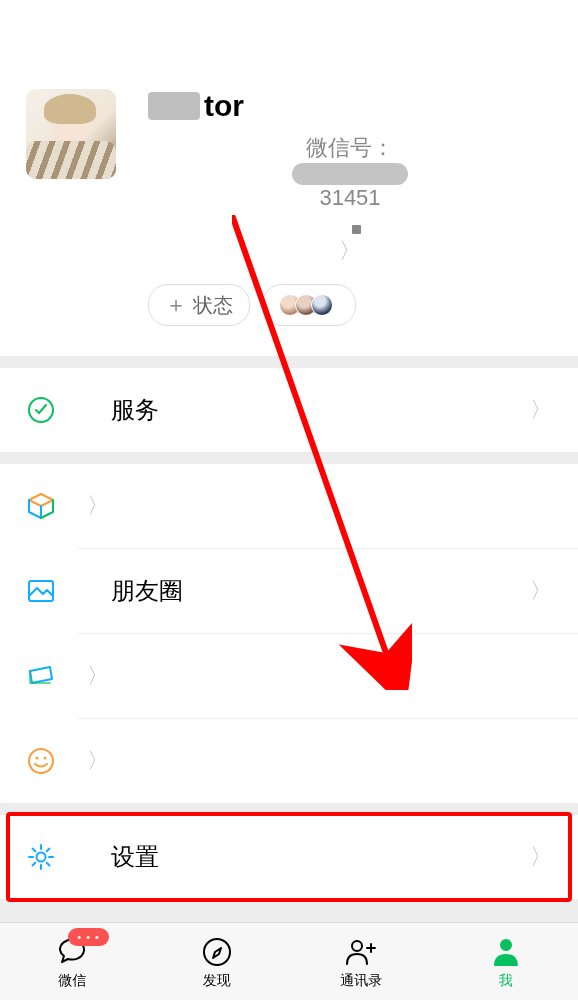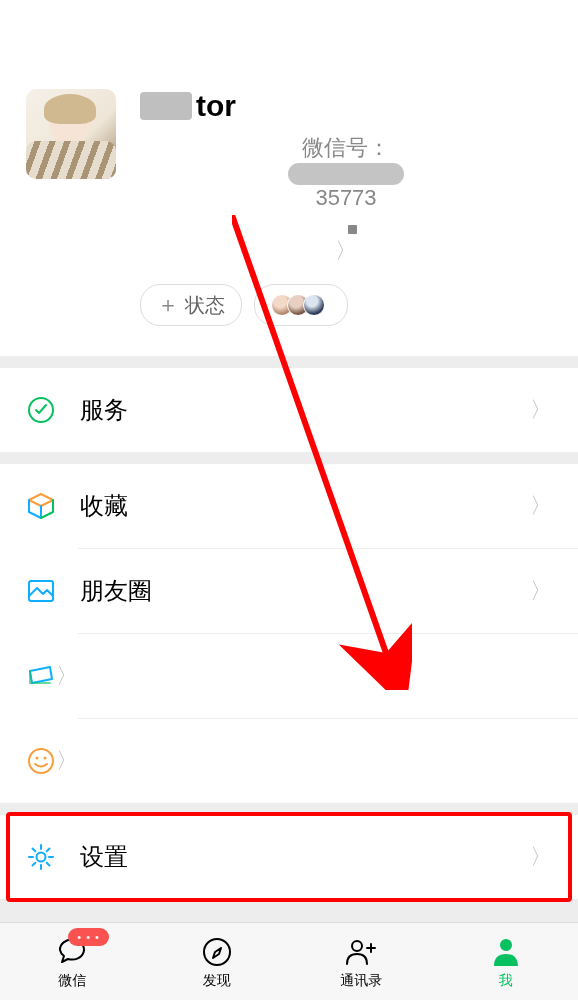--- a/index.html
+++ b/index.html
@@ -51,21 +51,21 @@
       width: 100%; height: 38px;
       background: repeating-linear-gradient(
         110deg,
         #e6ddcf 0 8px,
         #aa9476 8px 14px
       );
       border-radius: 10px 10px 0 0;
     }
 
     .profile-info {
-      margin-left: 24px;
+      margin-left: 32px;
       flex: 1;
       padding-top: 4px;
     }
     .display-name {
       font-size: 30px;
       font-weight: 600;
       color: #000;
       margin-bottom: 10px;
       display: flex;
       align-items: center;
@@ -134,21 +134,21 @@
     .gap { height: 12px; background: #ededed; }
 
     .row {
       display: flex;
       align-items: center;
       padding: 0 26px;
       height: 80px;
       position: relative;
       background: #fff;
     }
-    .row.tall { height: 84px; }
+    .row.tall { height: 84px; gap: 31px; }
     .row .icon { width: 30px; height: 30px; flex-shrink: 0; }
     .row .label {
       font-size: 24px;
       color: #000;
       margin-left: 24px;
       flex: 1;
     }
     .row .arrow {
       color: #c0c0c0;
       font-size: 22px;
@@ -224,21 +224,21 @@
     <div class="stripe"></div>
   </div>
   <div class="profile-info">
     <div class="display-name">
       <span class="name-blur"></span>
       <span>tor</span>
     </div>
     <div class="wxid-row">
       <span>微信号：</span>
       <span class="wxid-blur"></span>
-      <span>35773</span>
+      <span>31451</span>
       <span style="flex:1"></span>
       <span class="qr-wrap">
         <span></span>
           <span></span>
           <span></span>
           <span></span>
       </span>
       <span style="width:18px"></span>
       <span class="chev">〉</span>
     </div>
@@ -273,21 +273,20 @@
 
 <div class="gap"></div>
 
 <div class="section">
   <div class="row tall">
     <svg class="icon" viewBox="0 0 30 30">
       <path d="M15 3 L27 9 L15 15 L3 9 Z" class="i-stroke" stroke="#fa9d3b"></path>
       <path d="M3 9 L3 21 L15 27 L15 15" class="i-stroke" stroke="#10aeff"></path>
       <path d="M27 9 L27 21 L15 27" class="i-stroke" stroke="#07c160"></path>
     </svg>
-    <span class="label">收藏</span>
     <span class="arrow">〉</span>
   </div>
   <div class="divider"></div>
   <div class="row tall">
     <svg class="icon" viewBox="0 0 30 30">
       <rect x="3" y="5" width="24" height="20" rx="2" class="i-stroke" stroke="#10aeff"></rect>
       <path d="M3 20 L11 12 L17 18 L21 14 L27 20" class="i-stroke" stroke="#10aeff"></path>
     </svg>
     <span class="label">朋友圈</span>
     <span class="arrow">〉</span>

